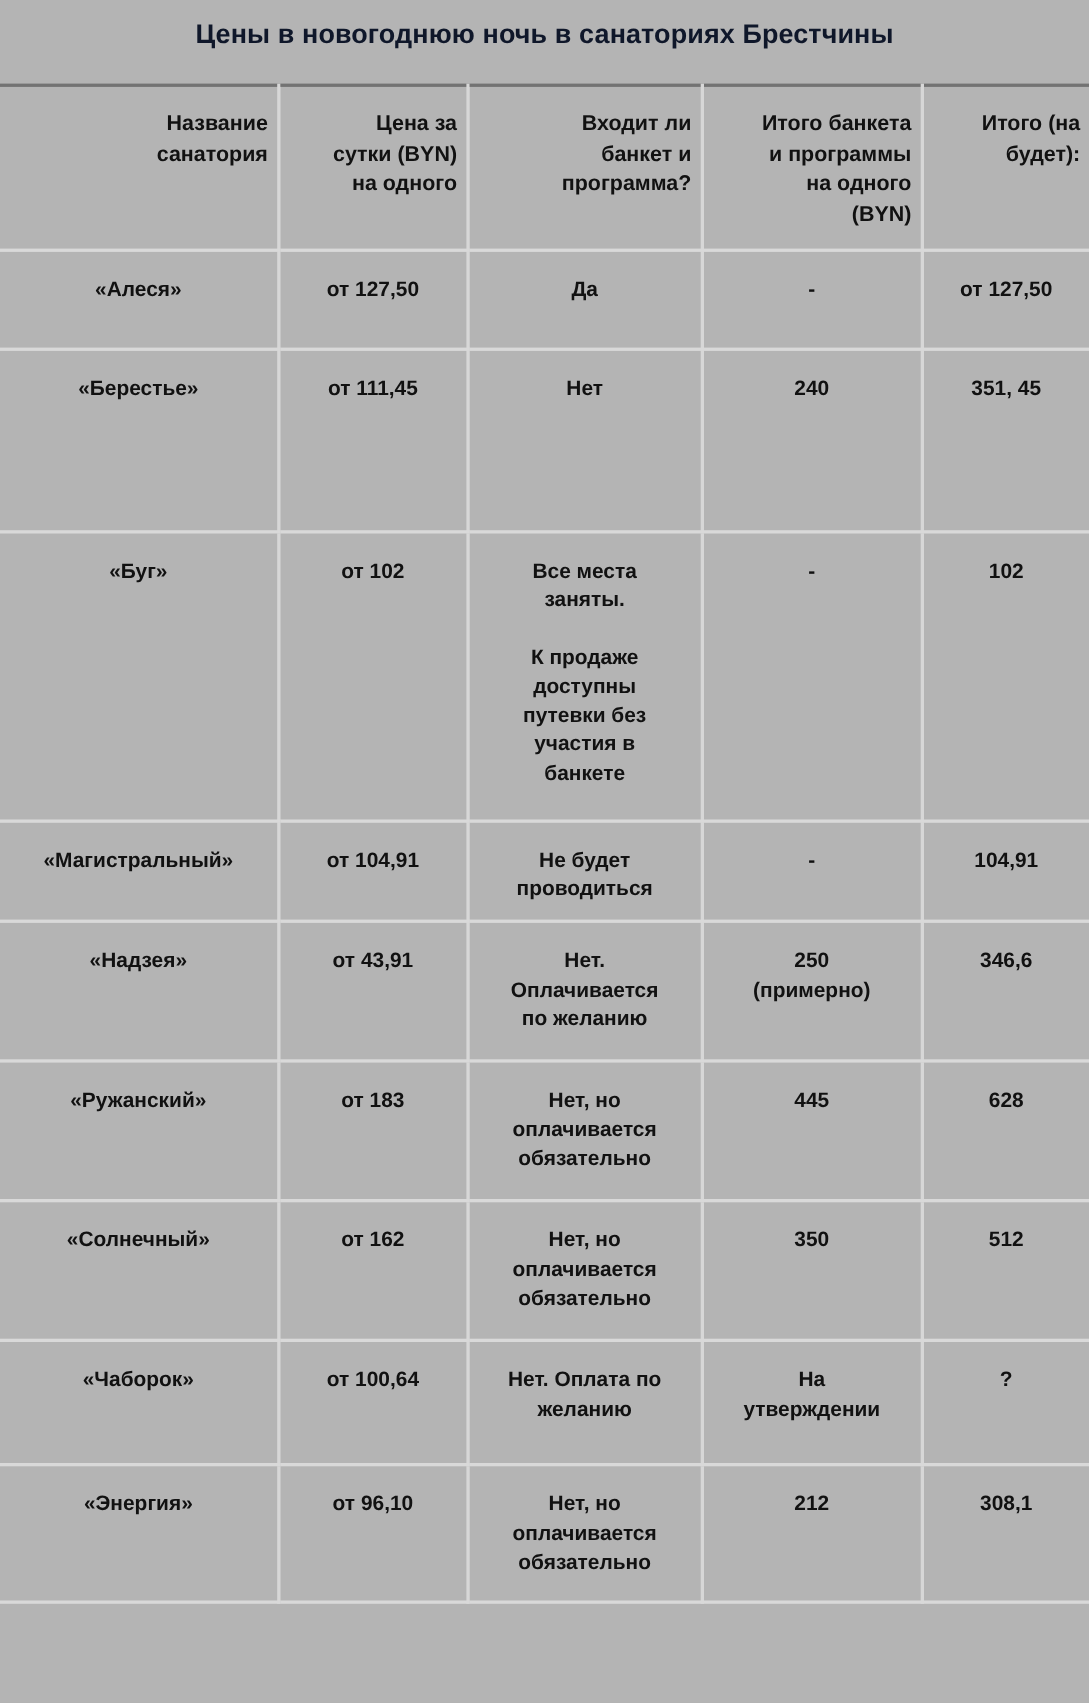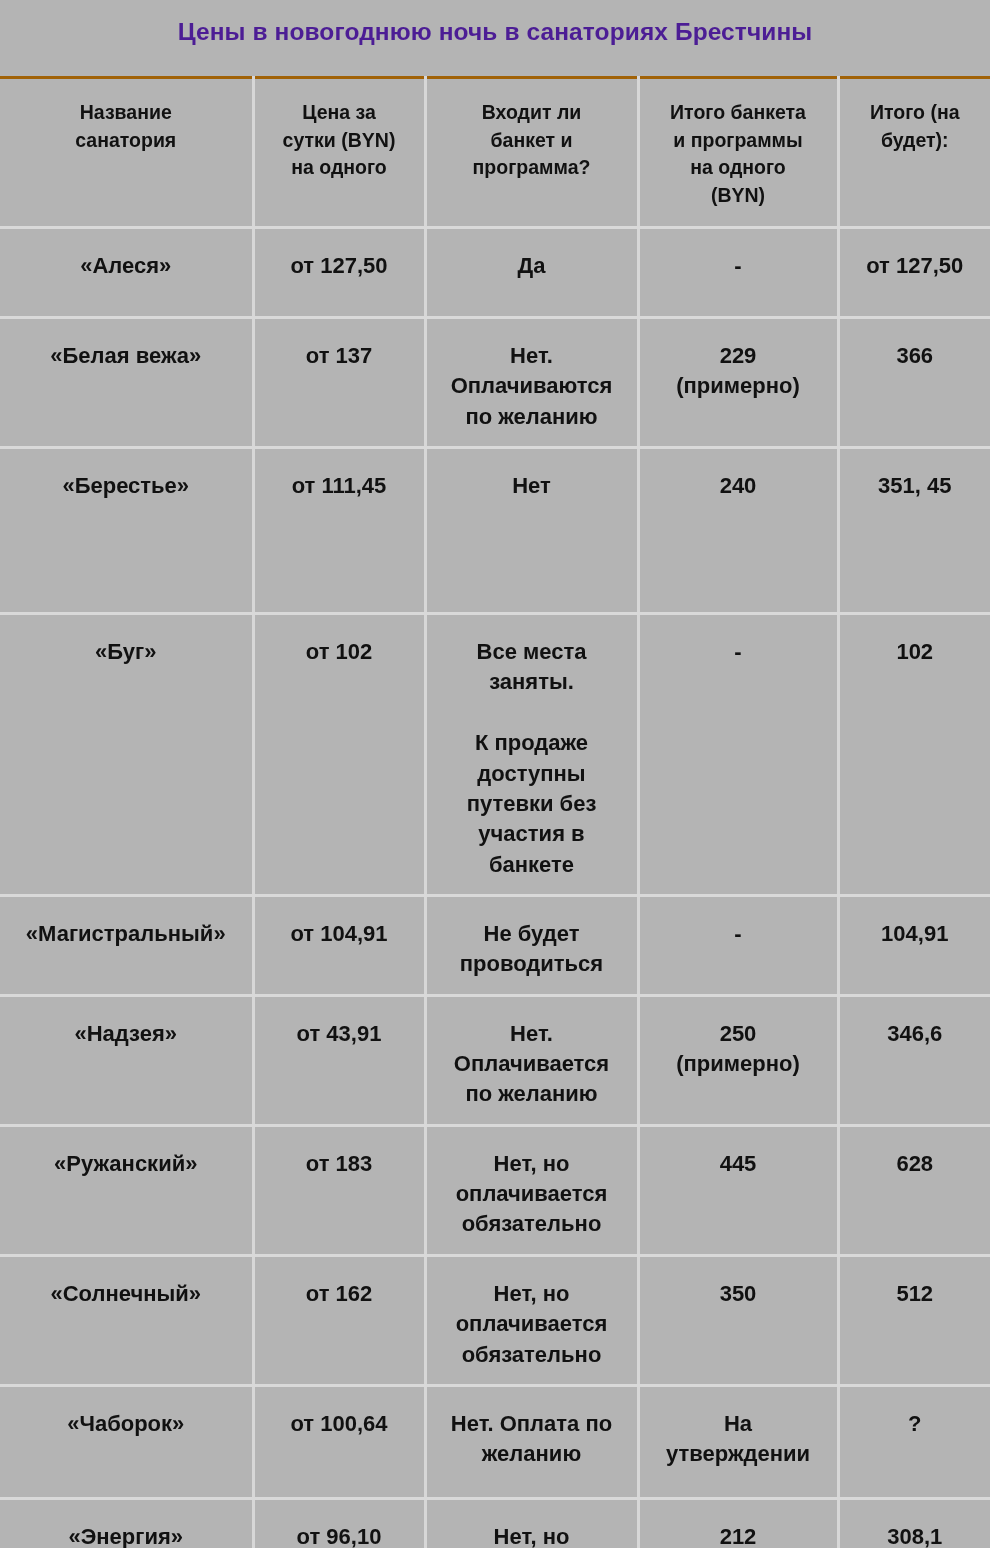--- a/index.html
+++ b/index.html
@@ -27,21 +27,21 @@
     height: 76px;
     display: flex;
     align-items: flex-start;
     justify-content: center;
     padding-top: 18px;
     box-sizing: border-box;
   }
   .title-text {
     font-size: 24.5px;
     font-weight: bold;
-    color: #4c1d95;
+    color: #0f172a;
     letter-spacing: 0.1px;
     text-align: center;
     line-height: 1.15;
     white-space: nowrap;
   }
 
   
   table.price-table {
     width: 990px;
     border-collapse: collapse;
@@ -65,21 +65,22 @@
     color: #111111;
     font-weight: bold;
     background: #b4b4b4;
     padding: 0;
   }
   table.price-table th:last-child,
   table.price-table td:last-child {
     border-right: 0;
   }
   table.price-table thead tr th {
-    border-top: 3px solid #a16207;
+    border-top: 3px solid #737373;
+    text-align: right;
   }
 
   .cellwrap {
     padding: 22px 10px 14px 10px;
     box-sizing: border-box;
     line-height: 1.38;
   }
   .cellwrap p {
     margin: 0;
   }
@@ -89,21 +90,21 @@
   .cellwrap p.gap {
     margin-top: 1.38em;
   }
 
   thead .cellwrap {
     padding: 20px 8px 16px 8px;
     font-size: 19.5px;
     line-height: 1.42;
   }
   tbody .cellwrap {
-    font-size: 22px;
+    font-size: 19px;
   }
 
   
   tr.r-header { height: 150px; }
   tr.r-0 { height: 90px; }
   tr.r-1 { height: 128px; }
   tr.r-2 { height: 166px; }
   tr.r-3 { height: 263px; }
   tr.r-4 { height: 88px; }
   tr.r-5 { height: 127px; }
@@ -190,50 +191,20 @@
             <div class="cellwrap">
               <p>-</p>
             </div>
           </td>
           <td>
             <div class="cellwrap">
               <p>от 127,50</p>
             </div>
           </td>
         </tr>
-        <tr class="r-1">
-          <td>
-            <div class="cellwrap name-cell">
-              <p>«Белая вежа»</p>
-            </div>
-          </td>
-          <td>
-            <div class="cellwrap">
-              <p>от 137</p>
-            </div>
-          </td>
-          <td>
-            <div class="cellwrap">
-              <p>Нет.</p>
-              <p>Оплачиваются</p>
-              <p>по желанию</p>
-            </div>
-          </td>
-          <td>
-            <div class="cellwrap">
-              <p>229</p>
-              <p>(примерно)</p>
-            </div>
-          </td>
-          <td>
-            <div class="cellwrap">
-              <p>366</p>
-            </div>
-          </td>
-        </tr>
         <tr class="r-2">
           <td>
             <div class="cellwrap name-cell">
               <p>«Берестье»</p>
             </div>
           </td>
           <td>
             <div class="cellwrap">
               <p>от 111,45</p>
             </div>

